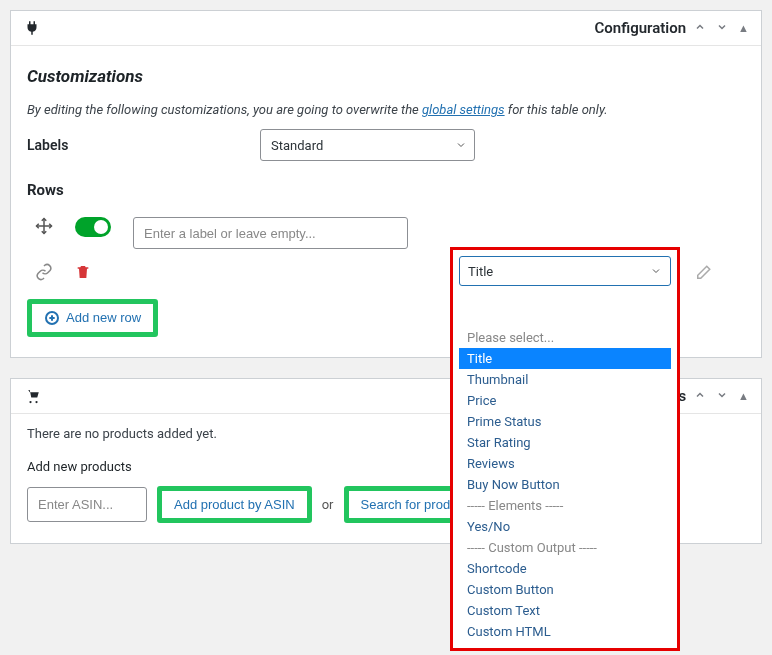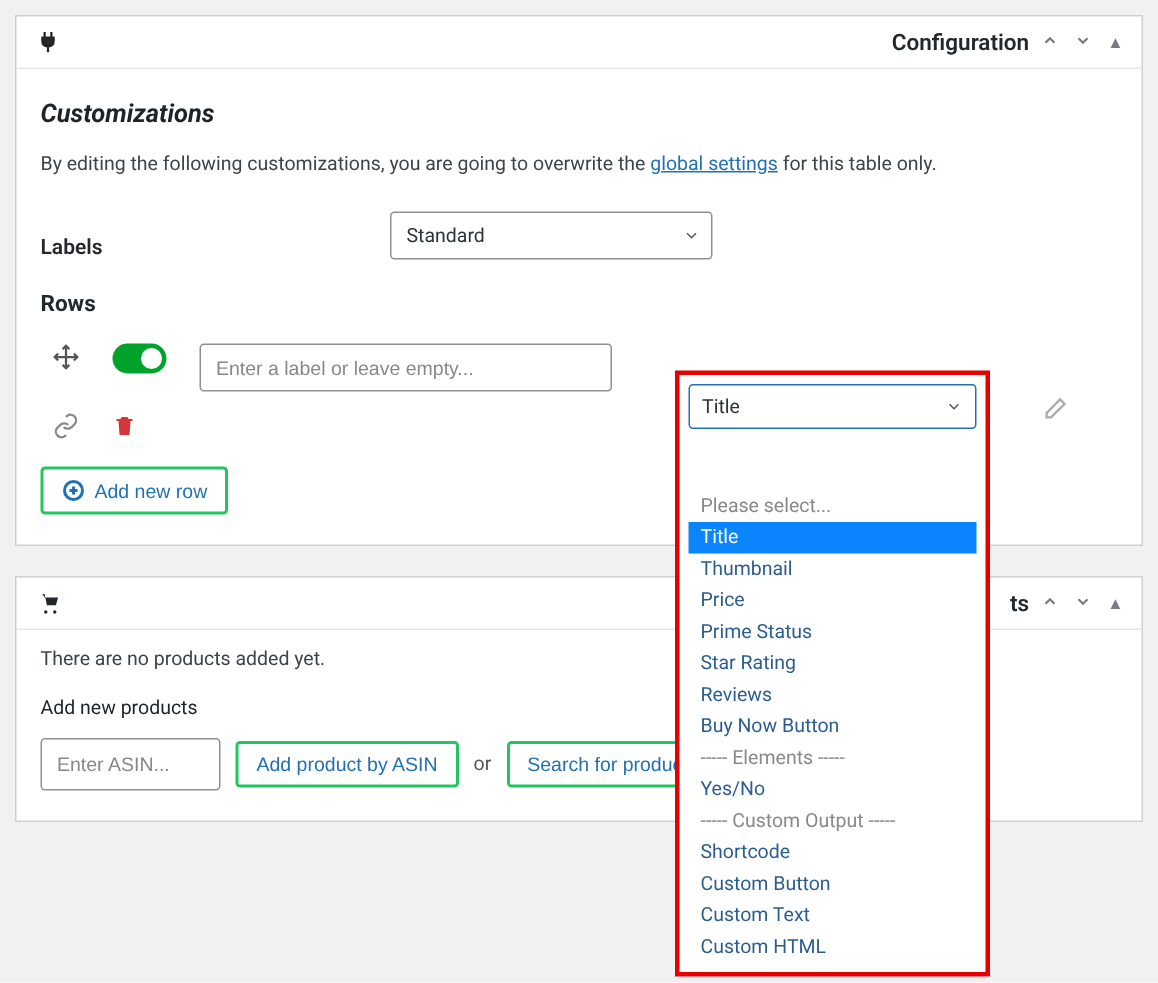--- a/index.html
+++ b/index.html
@@ -23,23 +23,23 @@
       border-bottom: 1px solid #e5e5e5;
     }
     .panel-header-left { display: flex; align-items: center; }
     .panel-header-right { display: flex; align-items: center; gap: 8px; }
     .panel-title { font-weight: 600; font-size: 15px; }
     .icon { display: inline-flex; }
     .chevron { width: 14px; height: 14px; cursor: pointer; color: #787c82; }
     .triangle { cursor: pointer; color: #787c82; font-size: 11px; }
     .panel-body { padding: 12px 16px 20px; }
     h2.section { font-size: 17px; font-weight: 700; margin: 8px 0 16px; color: #1d2327; font-style: italic; }
-    .helptext { font-size: 13px; color: #3c434a; margin-bottom: 24px; }
+    .helptext { font-size: 13px; color: #3c434a; margin-bottom: 12px; font-style: italic; }
     .helptext a { color: #2271b1; text-decoration: underline; }
-    .field-row { display: flex; align-items: flex-end; margin-bottom: 20px; }
+    .field-row { display: flex; align-items: center; margin-bottom: 20px; }
     .field-label { width: 200px; font-weight: 600; font-size: 14px; }
     .select-std {
       width: 215px;
       height: 32px;
       border: 1px solid #8c8f94;
       border-radius: 3px;
       padding: 0 24px 0 10px;
       background: #fff;
       appearance: none;
       position: relative;
@@ -68,21 +68,21 @@
     }
     .row-input {
       width: 275px; height: 32px; border: 1px solid #8c8f94; border-radius: 3px;
       padding: 0 10px; font-size: 13px; color: #555;
     }
     .row-input::placeholder { color: #888; }
     .dropdown-box {
       position: absolute;
       left: 450px;
       top: 247px;
-      width: 210px;
+      width: 230px;
       border: 3px solid #e60000;
       background: #fff;
       z-index: 10;
       padding: 6px;
     }
     .dd-select {
       border: 1px solid #2271b1;
       border-radius: 3px;
       height: 30px;
       display: flex;
@@ -101,22 +101,22 @@
       cursor: pointer;
     }
     .dd-item.group { color: #888; cursor: default; }
     .dd-item.placeholder { color: #888; margin-top: 41px; }
     .dd-item.selected { background: #0a84ff; color: #fff; }
     .row-actions2 { display: flex; align-items: center; gap: 22px; padding-left: 8px; margin-bottom: 18px; }
     .link-icon { color: #888; cursor: pointer; }
     .trash-icon { color: #d63638; cursor: pointer; }
     .empty-state { font-size: 13px; color: #3c434a; margin-bottom: 14px; }
     .btn-outline {
-      display: inline-flex; align-items: center; gap: 6px;
-      border: 2px solid #22c55e; color: #2271b1; background: #fff;
+      display: inline-flex; align-items: flex-start; gap: 6px;
+      border: 5px solid #22c55e; color: #2271b1; background: #fff;
       padding: 6px 12px; border-radius: 3px; cursor: pointer; font-size: 13px;
     }
     .btn-outline .plus { color: #2271b1; }
     .products-row { display: flex; align-items: center; gap: 10px; }
     .asin-input {
       width: 120px; height: 35px; border: 1px solid #8c8f94; border-radius: 3px;
       padding: 0 10px; font-size: 13px;
     }
     .asin-input::placeholder { color: #888; }
     .ghost-pencil {

